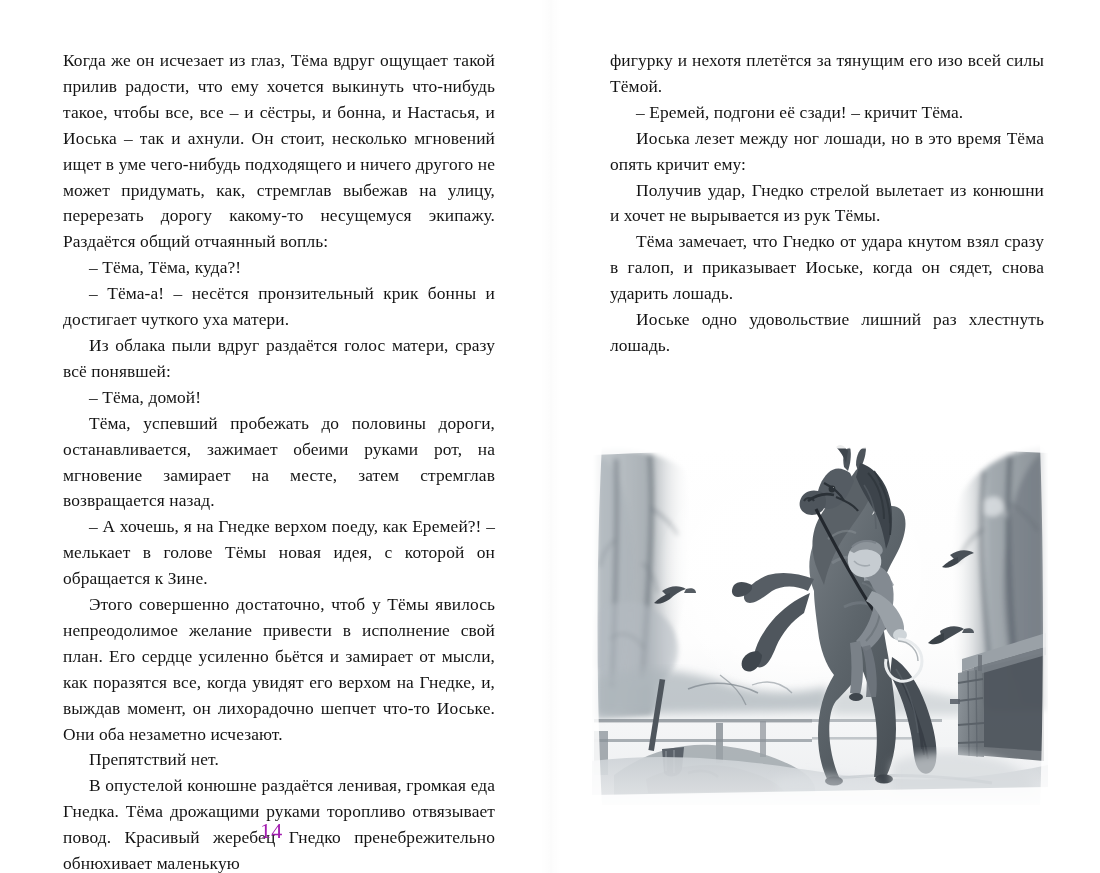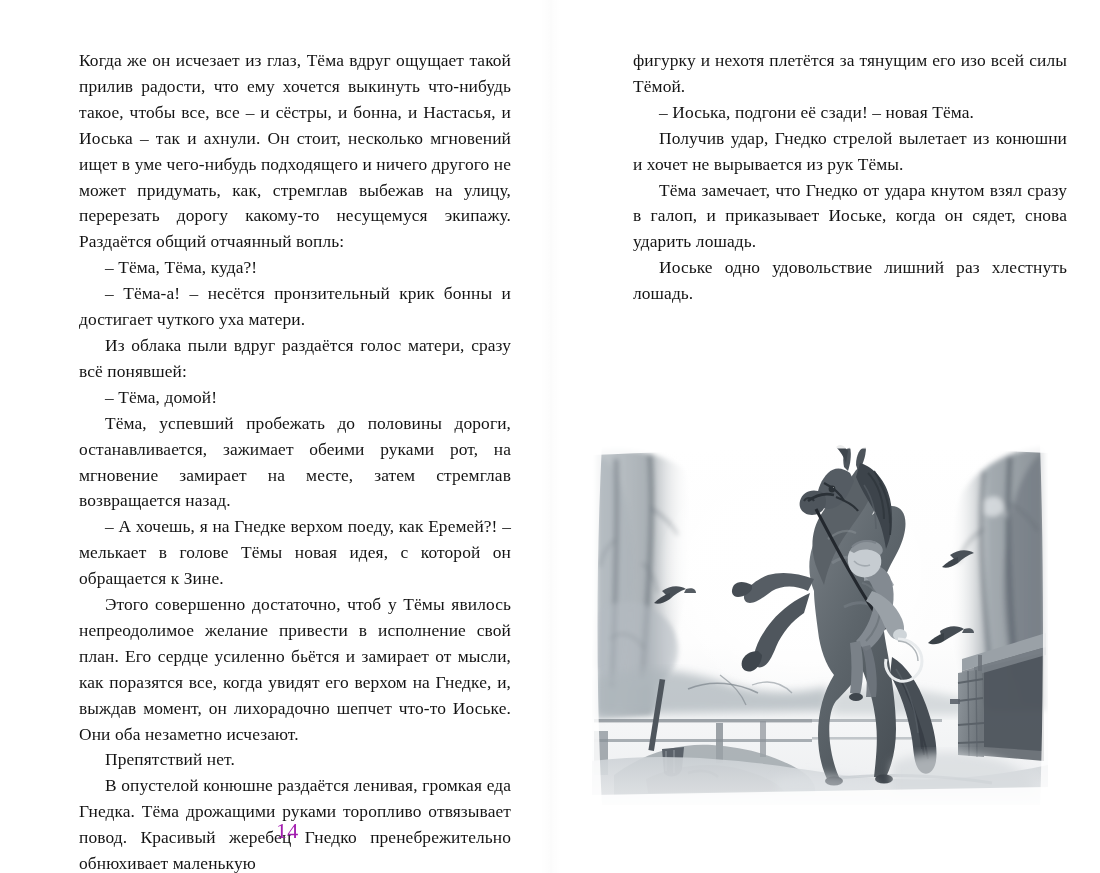--- a/index.html
+++ b/index.html
@@ -18,21 +18,20 @@
     position: relative;
     width: 1100px;
     height: 873px;
     background: #ffffff;
   }
   
   .spread {
     position: absolute;
     inset: 0;
     display: flex;
-    padding-left: 16px;
   }
   .leaf {
     position: relative;
     height: 873px;
   }
   .leaf-left  { width: 550px; }
   .leaf-right { width: 550px; }
 
   
   .textcol {
@@ -46,21 +45,20 @@
   }
   .col-left {
     left: 63px;
     top: 48px;
     width: 432px;
   }
   .col-right {
     left: 610px;
     top: 48px;
     width: 434px;
-    margin-left: 15px;
   }
   .textcol p {
     margin: 0;
     text-indent: 26px;
   }
   .textcol p.noindent { text-indent: 0; }
   .textcol p.dash { text-indent: 26px; }
 
   
   .folio {
@@ -120,21 +118,22 @@
         <p>В опустелой конюшне раздаётся ленивая, громкая еда Гнедка. Тёма дрожащими руками торопливо отвязывает повод. Красивый жеребец Гнедко пренебрежительно обнюхивает маленькую</p>
       </div>
 
       <div class="folio">14</div>
     </div>
 
     <div class="leaf leaf-right">
 
       <div class="textcol col-right" style="left:60px;">
         <p class="noindent">фигурку и нехотя плетётся за тянущим его изо всей силы Тёмой.</p>
-        <p class="dash">– Иоська, подгони её сзади! – новая Тёма.</p>
+        <p class="dash">– Еремей, подгони её сзади! – кричит Тёма.</p>
+        <p>Иоська лезет между ног лошади, но в это время Тёма опять кричит ему:</p>
         <p>Получив удар, Гнедко стрелой вылетает из конюшни и хочет не вырывается из рук Тёмы.</p>
         <p>Тёма замечает, что Гнедко от удара кнутом взял сразу в галоп, и приказывает Иоське, когда он сядет, снова ударить лошадь.</p>
         <p>Иоське одно удовольствие лишний раз хлестнуть лошадь.</p>
       </div>
     </div>
 
   </div>
 
   <div class="gutter"></div>
 

